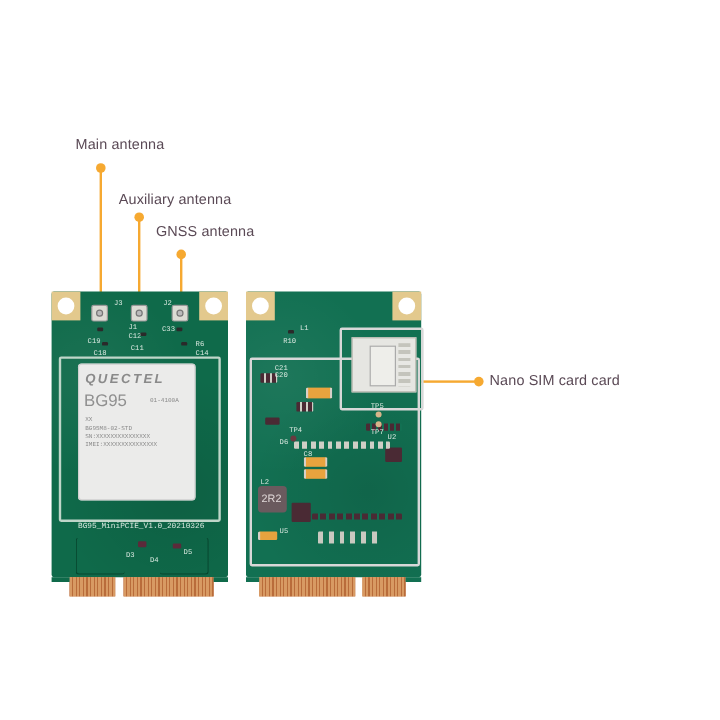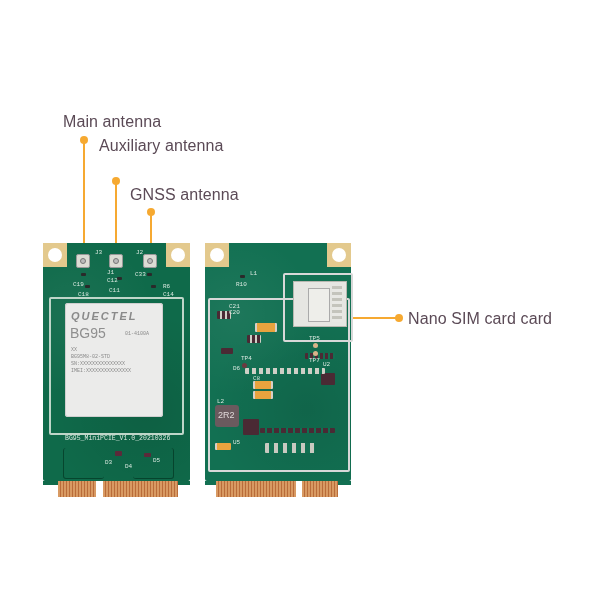--- a/index.html
+++ b/index.html
@@ -1,17 +1,17 @@
 <!DOCTYPE html>
 <html><head>
 <meta charset="utf-8">
 <style>
   html,body{margin:0;padding:0;background:#ffffff;}
   body{width:600px;height:600px;position:relative;overflow:hidden;font-family:"Liberation Sans",sans-serif;}
-  .label{position:absolute;color:#5b4a56;font-size:16px;white-space:nowrap;letter-spacing:0.1px;}
+  .label{position:absolute;color:#5b4a56;font-size:12px;white-space:nowrap;letter-spacing:0.1px;}
   .lead{position:absolute;background:#f6a931;}
   .dot{position:absolute;width:8px;height:8px;border-radius:50%;background:#f6a931;}
   .board{position:absolute;background:#0f6a4a;border-radius:2px;}
   .board::before{content:"";position:absolute;inset:0;background:
      radial-gradient(circle at 20% 30%,rgba(255,255,255,0.05),transparent 40%),
      radial-gradient(circle at 70% 70%,rgba(0,0,0,0.10),transparent 50%);}
   .pad{position:absolute;width:24px;height:24px;background:#e3c98d;}
   .hole{position:absolute;left:5px;top:5px;width:14px;height:14px;border-radius:50%;background:#fff;}
   .conn{position:absolute;background:#c97e4a;
      background-image:repeating-linear-gradient(90deg,#d89a63 0 2px,#b96c3a 2px 3px);}
@@ -25,21 +25,21 @@
   .silk{position:absolute;color:#d8e8df;font-family:"Liberation Mono",monospace;font-size:6px;white-space:nowrap;}
   .trace{position:absolute;border:1px solid rgba(0,40,25,0.55);border-radius:3px;}
 </style>
 </head>
 <body>
 
 <div class="label" style="left:63px;top:113px;">Main antenna</div>
 <div class="dot" style="left:80px;top:136px;"></div>
 <div class="lead" style="left:83px;top:140px;width:2px;height:114px;"></div>
 
-<div class="label" style="left:99px;top:137px;">Auxiliary antenna</div>
+<div class="label" style="left:99px;top:159px;">Auxiliary antenna</div>
 <div class="dot" style="left:112px;top:177px;"></div>
 <div class="lead" style="left:115px;top:181px;width:2px;height:73px;"></div>
 
 <div class="label" style="left:130px;top:186px;">GNSS antenna</div>
 <div class="dot" style="left:147px;top:208px;"></div>
 <div class="lead" style="left:150px;top:212px;width:2px;height:42px;"></div>
 
 <div class="label" style="left:408px;top:310px;">Nano SIM card card</div>
 <div class="lead" style="left:330px;top:317px;width:68px;height:2px;"></div>
 <div class="dot" style="left:395px;top:314px;"></div>

